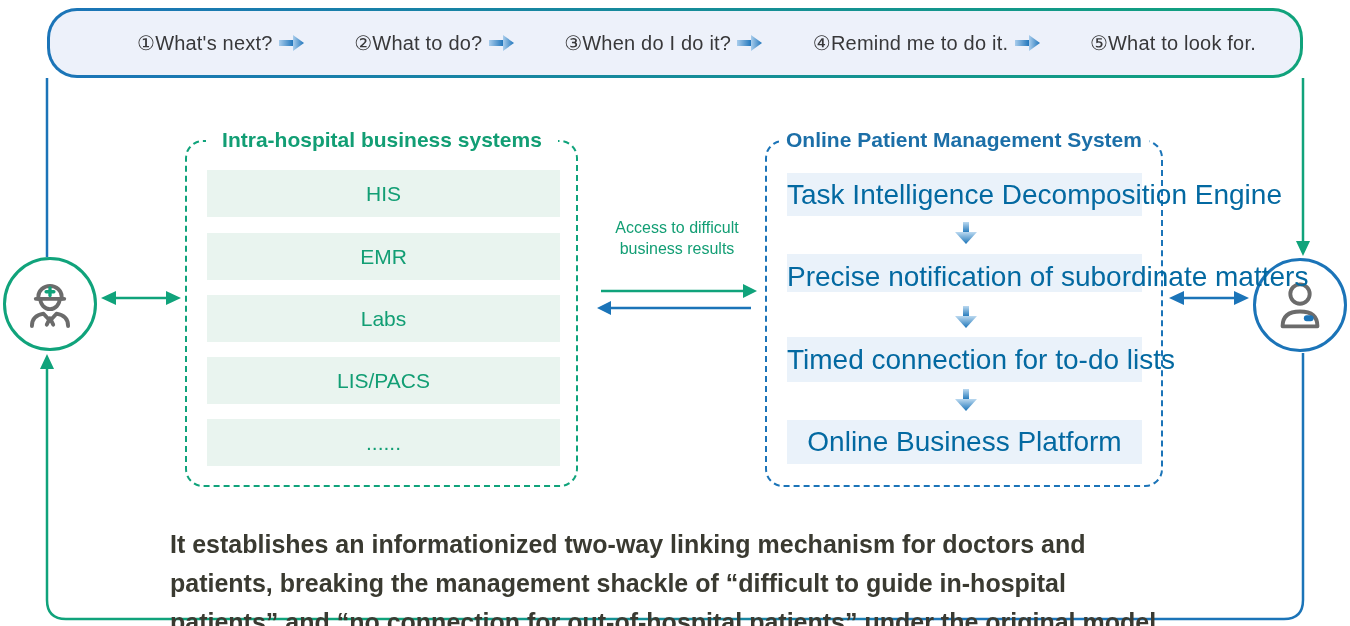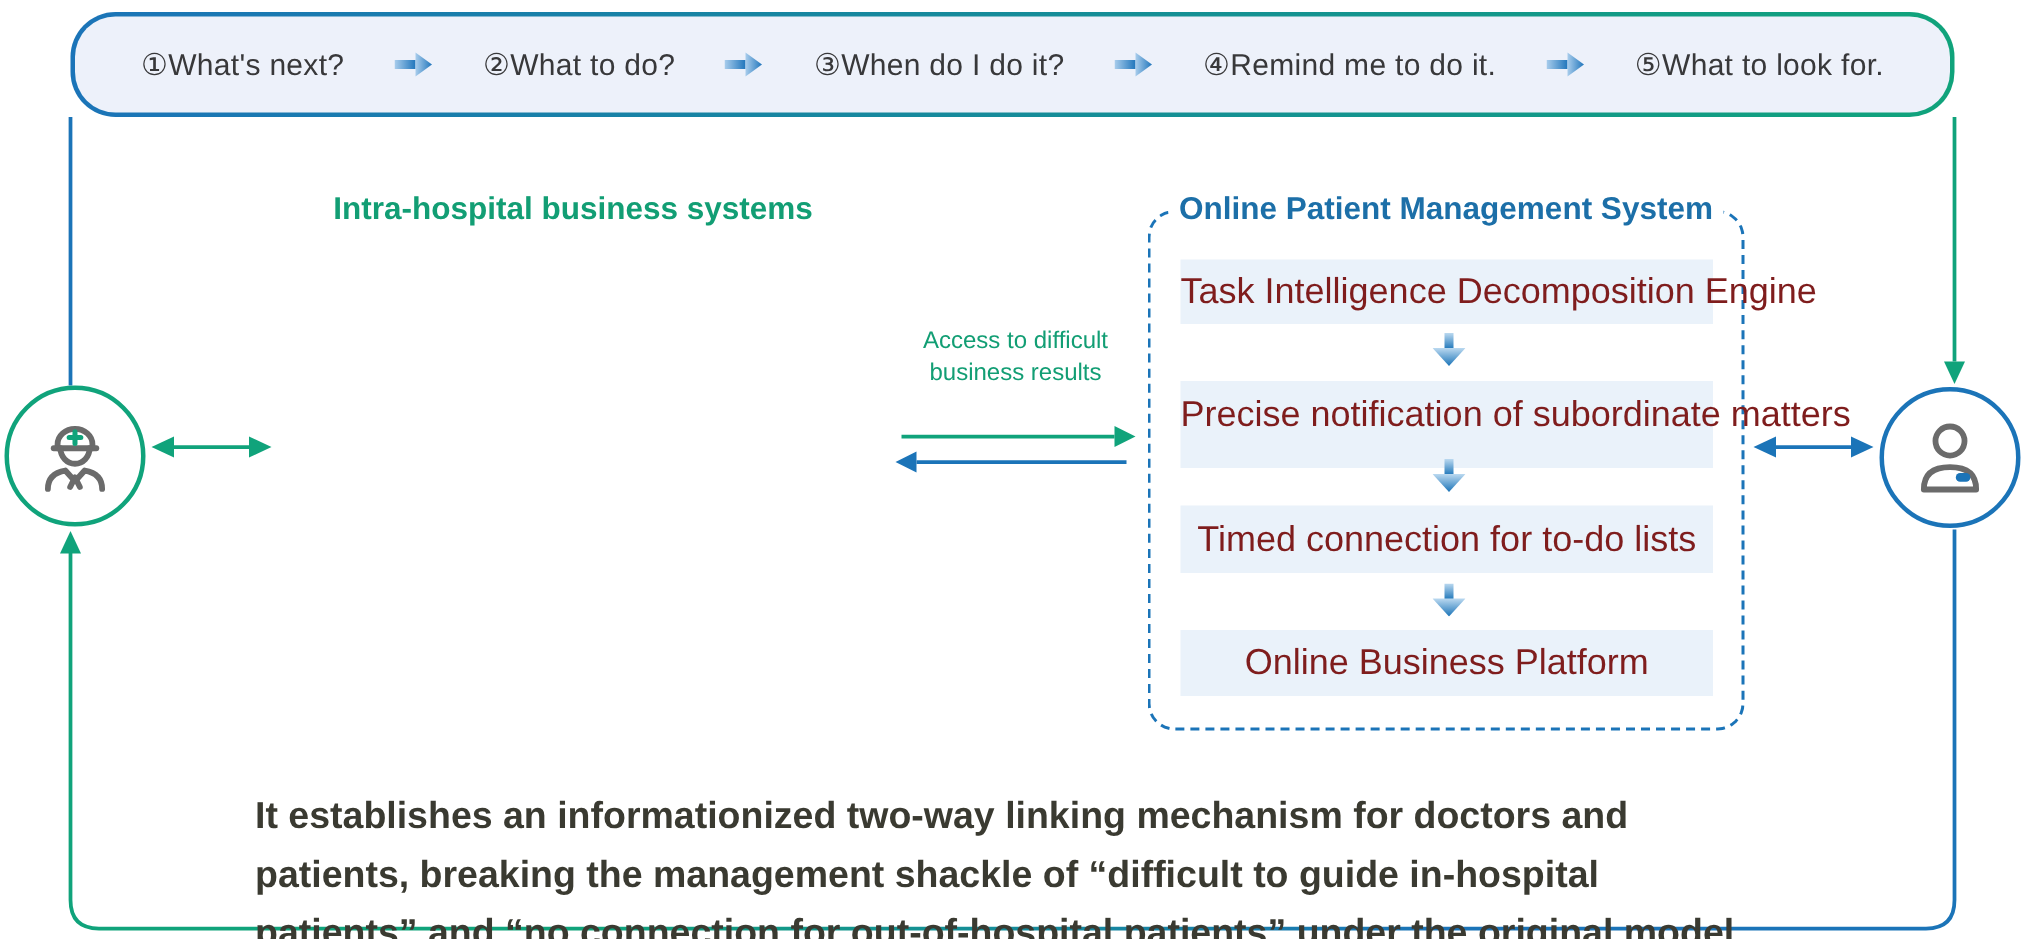--- a/index.html
+++ b/index.html
@@ -14,21 +14,21 @@
     position:absolute;left:47px;top:8px;width:1256px;height:70px;
     background:linear-gradient(90deg,#1B74B8,#10A37B);
     border-radius:30px;padding:0;box-sizing:border-box;
   }
   .banner{
     position:absolute;left:3px;top:3px;right:3px;bottom:3px;
     background:#EDF1FA;border-radius:27px;
     display:flex;align-items:center;justify-content:space-between;
     padding:0 44px;box-sizing:border-box;
   }
-  .banner-step{font-size:20px;color:#38383A;letter-spacing:0.2px;white-space:nowrap;}
+  .banner-step{font-size:20px;color:#38383A;letter-spacing:0.2px;white-space:nowrap;margin-left:43px;}
 
   
   .actor{
     position:absolute;width:94px;height:94px;border-radius:50%;
     background:#ffffff;box-sizing:border-box;
     display:flex;align-items:center;justify-content:center;
   }
   .actor.doctor{left:3px;top:257px;border:3px solid #10A37B;}
   .actor.patient{left:1253px;top:258px;border:3px solid #1B74B8;}
 
@@ -43,21 +43,21 @@
   }
   .panel-title.green{left:206px;width:352px;color:#129E74;}
   .panel-title.blue{left:779px;width:370px;color:#1C6FA8;}
 
   .gbox{
     position:absolute;left:20px;width:353px;height:47px;line-height:47px;
     background:#E9F4EF;color:#129E74;font-size:21px;text-align:center;white-space:nowrap;
   }
   .bbox{
     position:absolute;left:20px;width:355px;height:44px;line-height:44px;
-    background:#EAF2FA;color:#7f1d1d;font-size:24px;text-align:center;white-space:nowrap;
+    background:#EAF2FA;color:#0369a1;font-size:28px;text-align:center;white-space:nowrap;
     overflow:visible;
   }
   .down-arrow{position:absolute;left:188px;width:22px;height:22px;}
 
   
   .flow-label{position:absolute;text-align:center;font-size:16px;line-height:1.3;}
   .flow-label.green{left:612px;top:218px;width:130px;color:#129E74;}
   .flow-label.blue{left:602px;top:318px;width:150px;color:#1C6FA8;}
 
   
@@ -164,37 +164,44 @@
   <div class="actor patient">
     <svg width="62" height="62" viewBox="0 0 48 48">
       <g fill="none" stroke="#6B6B6B" stroke-width="3" stroke-linecap="round" stroke-linejoin="round">
         <circle cx="24" cy="15.5" r="7.5"></circle>
         <path d="M10.5 40.5 q0 -11.5 13.5 -11.5 q13.5 0 13.5 11.5 z"></path>
       </g>
       <rect x="27" y="32" width="7.5" height="4.5" rx="2.2" fill="#1B74B8"></rect>
     </svg>
   </div>
 
+  <div class="panel green">
+    <div class="gbox" style="top:28px">HIS</div>
+    <div class="gbox" style="top:91px">EMR</div>
+    <div class="gbox" style="top:153px">Labs</div>
+    <div class="gbox" style="top:215px">LIS/PACS</div>
+    <div class="gbox" style="top:277px">......</div>
+  </div>
   <div class="panel-title green">Intra-hospital business systems</div>
 
   <div class="panel blue">
     <div class="bbox" style="top:31px;height:43px;line-height:43px">Task Intelligence Decomposition Engine</div>
     <svg class="down-arrow" style="top:80px" viewBox="0 0 22 22">
         <defs>
           <linearGradient id="gad" x1="0" y1="0" x2="0" y2="1">
             <stop offset="0" stop-color="#BBD9F0"></stop>
             <stop offset="1" stop-color="#1B74B8"></stop>
           </linearGradient>
         </defs>
         <g fill="url(#gad)">
           <rect x="8" y="0" width="6" height="11"></rect>
           <polygon points="0,10 22,10 11,22"></polygon>
         </g>
       </svg>
-    <div class="bbox" style="top:112px;height:58px;line-height:46px">Precise notification of subordinate matters</div>
+    <div class="bbox" style="top:112px;height:38px;line-height:46px">Precise notification of subordinate matters</div>
     <svg class="down-arrow" style="top:164px" viewBox="0 0 22 22">
         <g fill="url(#gad)">
           <rect x="8" y="0" width="6" height="11"></rect>
           <polygon points="0,10 22,10 11,22"></polygon>
         </g>
       </svg>
     <div class="bbox" style="top:195px;height:45px;line-height:45px">Timed connection for to-do lists</div>
     <svg class="down-arrow" style="top:247px" viewBox="0 0 22 22">
         <g fill="url(#gad)">
           <rect x="8" y="0" width="6" height="11"></rect>

